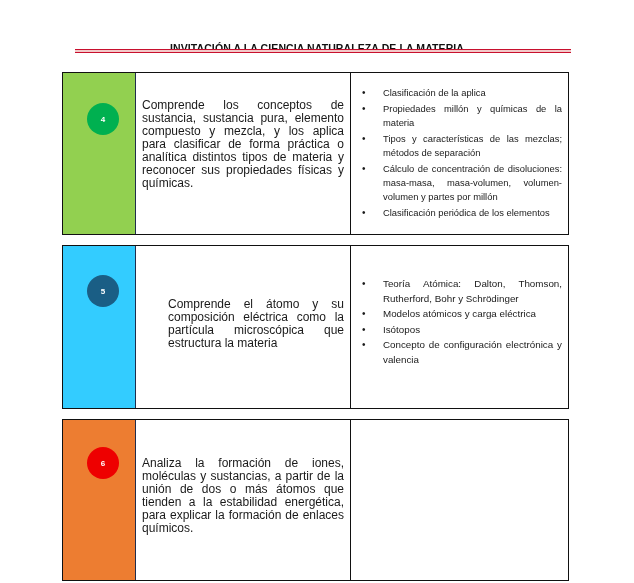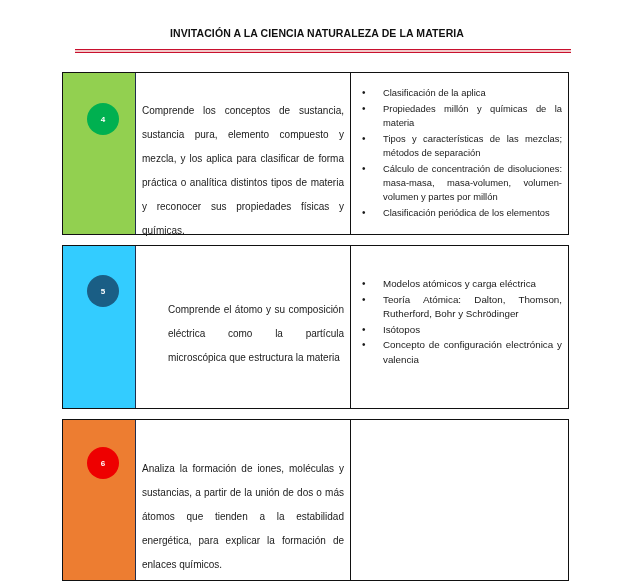--- a/index.html
+++ b/index.html
@@ -1,37 +1,37 @@
 <!DOCTYPE html>
 <html><head>
   <meta charset="utf-8">
   <style>
     html, body { margin: 0; padding: 0; background: #ffffff; }
     body { width: 634px; height: 583px; position: relative; overflow: hidden;
            font-family: "Liberation Sans", sans-serif; color: #1a1a1a; }
-    .title { position: absolute; left: 0; width: 634px; top: 27px; text-align: center;
+    .title { position: absolute; left: 0; width: 634px; top: 42px; text-align: center;
              font-size: 10.5px; font-weight: bold; color: #111; letter-spacing: 0.1px; }
     .rule { position: absolute; left: 75px; width: 496px; top: 49px; height: 4px;
             border-top: 1.5px solid #c8102e; border-bottom: 1.5px solid #c8102e; box-sizing: border-box;
             background: #f3c9c9; }
     .block { position: absolute; left: 62px; width: 507px; box-sizing: border-box;
              border: 1.2px solid #111; display: flex; background: #fff; }
     .b4 { top: 72px; height: 163px; }
     .b5 { top: 245px; height: 164px; }
     .b6 { top: 419px; height: 162px; }
     .col-color { width: 73px; flex: none; border-right: 1.5px solid #1f2d4d;
                  box-sizing: border-box; position: relative; }
     .col-desc { width: 215px; flex: none; border-right: 1.2px solid #111; box-sizing: border-box;
                 padding: 0 6px 0 6px; display: flex; flex-direction: column; }
     .col-topics { flex: 1; box-sizing: border-box; padding: 0 6px 0 8px;
                   display: flex; flex-direction: column; justify-content: center; }
     .circle { position: absolute; left: 24px; width: 32px; height: 32px; border-radius: 50%;
               color: #fff; font-size: 8px; font-weight: bold; display: flex;
               align-items: center; justify-content: center; }
-    .desc { font-size: 10px; line-height: 24px; text-align: justify; color: #1a1a1a; }
+    .desc { font-size: 12px; line-height: 13px; text-align: justify; color: #1a1a1a; }
     ul { margin: 0; padding: 0; list-style: none; }
     li { position: relative; padding-left: 24px; font-size: 9.4px; line-height: 14px;
          text-align: justify; margin: 0 0 2px 0; color: #1a1a1a; }
     li::before { content: "\2022"; position: absolute; left: 3px; top: 0; font-size: 10px; }
     .b5 li, .b6 li { font-size: 9.8px; line-height: 14.5px; margin-bottom: 1px; }
   </style>
 </head>
 <body>
 
 <div class="title">INVITACIÓN A LA CIENCIA NATURALEZA DE LA MATERIA</div>
@@ -57,22 +57,22 @@
 
 <div class="block b5">
   <div class="col-color" style="background: rgb(51, 204, 255);">
     <div class="circle" style="top: 29px; background: rgb(26, 94, 133);">5</div>
   </div>
   <div class="col-desc" style="justify-content:flex-start; padding-top:52px;padding-left:32px;">
     <div class="desc">Comprende el átomo y su composición eléctrica como la partícula microscópica que estructura la materia</div>
   </div>
   <div class="col-topics" style="justify-content:flex-start; padding-top:31px;">
     <ul>
+      <li>Teoría Atómica: Dalton, Thomson, Rutherford, Bohr y Schrödinger</li>
       <li>Modelos atómicos y carga eléctrica</li>
-      <li>Teoría Atómica: Dalton, Thomson, Rutherford, Bohr y Schrödinger</li>
       <li>Isótopos</li>
       <li>Concepto de configuración electrónica y valencia</li>
     </ul>
   </div>
 </div>
 
 <div class="block b6">
   <div class="col-color" style="background: rgb(237, 125, 49);">
     <div class="circle" style="top: 27px; background: rgb(238, 0, 0);">6</div>
   </div>

